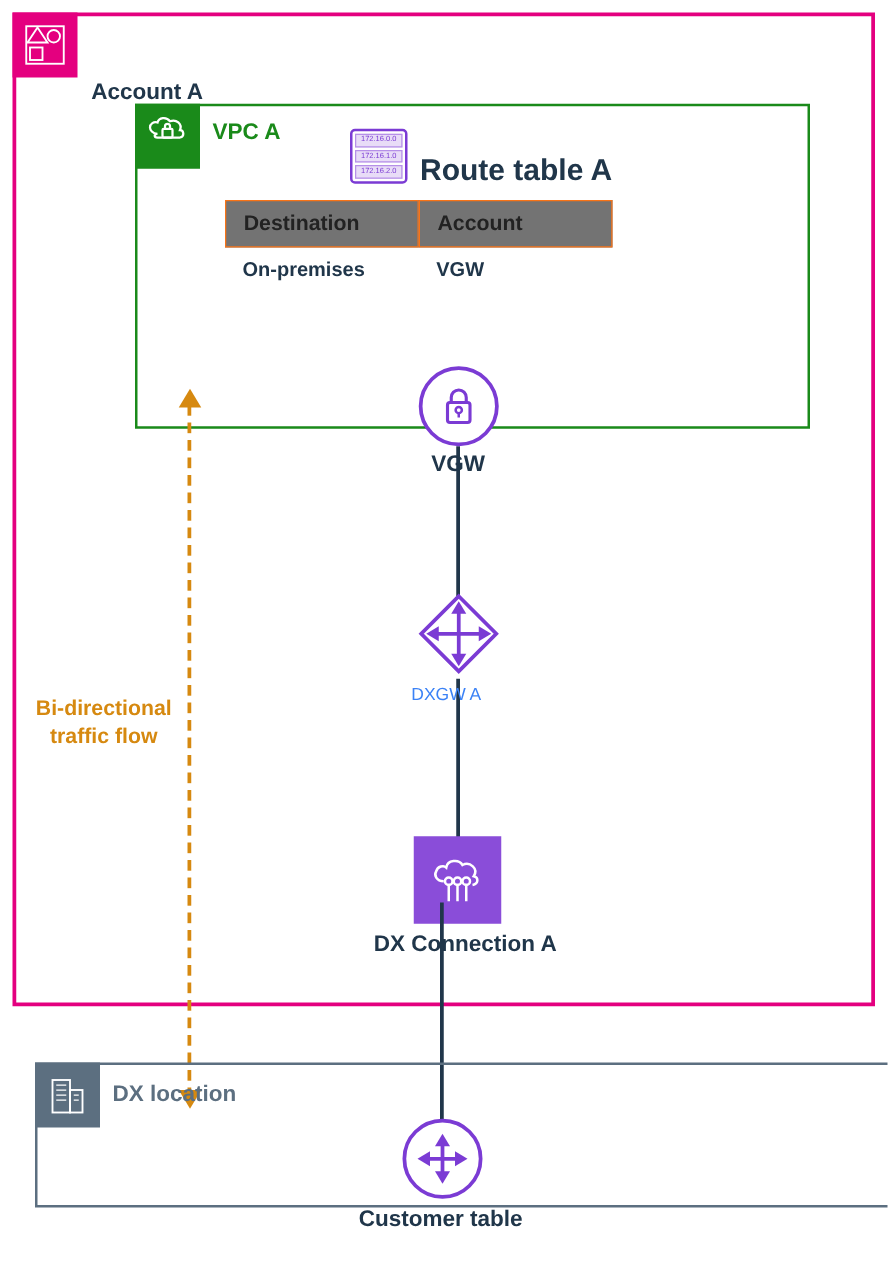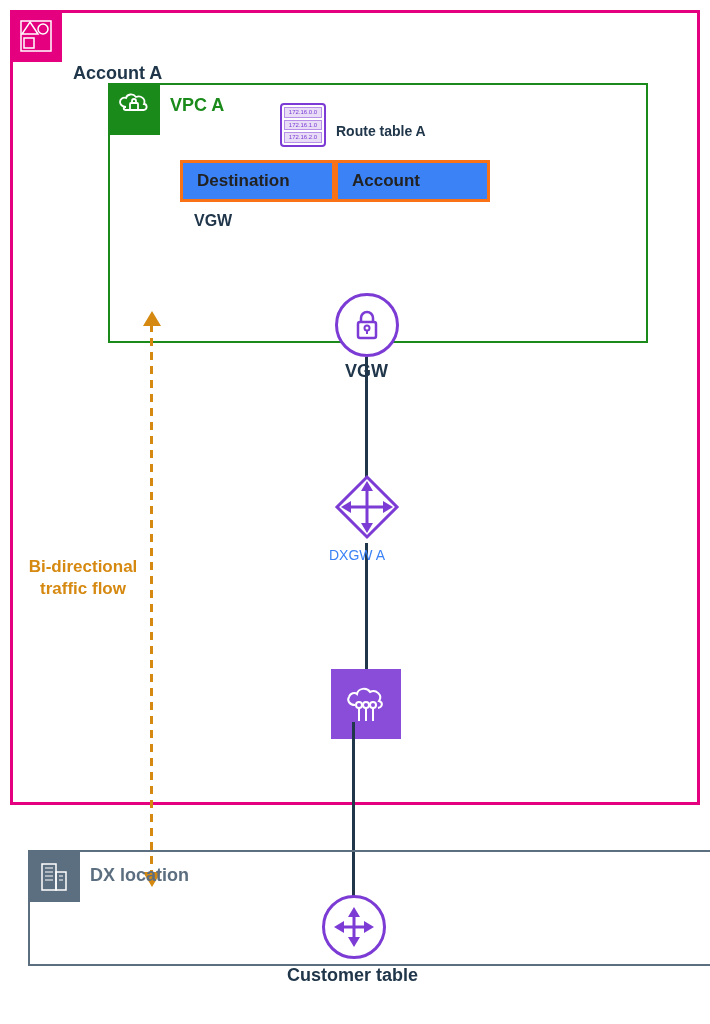--- a/index.html
+++ b/index.html
@@ -62,35 +62,35 @@
     border: 2px solid #7b3bd4;
     border-radius: 4px;
     padding: 2px;
     display:flex; flex-direction:column; gap:2px;
   }
   .rt-icon div { flex:1; background: #e8dcf7; border:1px solid #b690e8; font-size:6px; line-height:1; color:#7b3bd4; text-align:center; padding-top:1px;}
   .rt-label {
     position: absolute;
     left: 226px; top: 38px;
     font-weight: 700;
-    font-size: 14px;
+    font-size: 24px;
     color: #20364a;
   }
   .rt-table {
     position: absolute;
     left: 70px; top: 75px;
     width: 310px;
   }
   .rt-head {
     display:flex;
   }
   .rt-head div {
     flex:1;
-    background: #3b82f6;
-    border: 3px solid #f97316;
+    background: #737373;
+    border: 1px solid #f97316;
     padding: 8px 14px;
     font-weight: 700;
     font-size: 17px;
     color: #222;
   }
   .rt-row { display:flex; }
   .rt-row div {
     flex:1;
     padding: 10px 14px;
     font-size: 16px;
@@ -256,20 +256,21 @@
         <div>172.16.2.0</div>
     </div>
     <div class="rt-label">Route table A</div>
 
     <div class="rt-table">
       <div class="rt-head">
         <div>Destination</div>
         <div>Account</div>
       </div>
       <div class="rt-row">
+        <div>On-premises</div>
         <div>VGW</div>
       </div>
     </div>
   </div>
 
   <div class="conn-line line1"></div>
   <div class="conn-line line2"></div>
 
   <div class="vgw-circle">
     <svg width="38" height="38" viewBox="0 0 38 38">
@@ -299,20 +300,21 @@
     <svg width="50" height="50" viewBox="0 0 50 50">
       <path d="M14 26 C8 26 6 21 8 18 C9 14 14 13 16 15 C17 9 26 8 29 13 C35 10 42 16 38 22 C42 23 42 28 37 29" fill="none" stroke="#fff" stroke-width="2"></path>
       <line x1="18" y1="28" x2="18" y2="42" stroke="#fff" stroke-width="2"></line>
       <line x1="25" y1="28" x2="25" y2="42" stroke="#fff" stroke-width="2"></line>
       <line x1="32" y1="28" x2="32" y2="42" stroke="#fff" stroke-width="2"></line>
       <circle cx="18" cy="26" r="3" fill="none" stroke="#fff" stroke-width="2"></circle>
       <circle cx="25" cy="26" r="3" fill="none" stroke="#fff" stroke-width="2"></circle>
       <circle cx="32" cy="26" r="3" fill="none" stroke="#fff" stroke-width="2"></circle>
     </svg>
   </div>
+  <div class="dxconn-label">DX Connection A</div>
 </div>
 
 <div class="conn-line line3"></div>
 
 <div class="flow-arrow">
   <div class="head-up"></div>
   <div class="head-down"></div>
 </div>
 <div class="flow-label">Bi-directional traffic flow</div>
 

